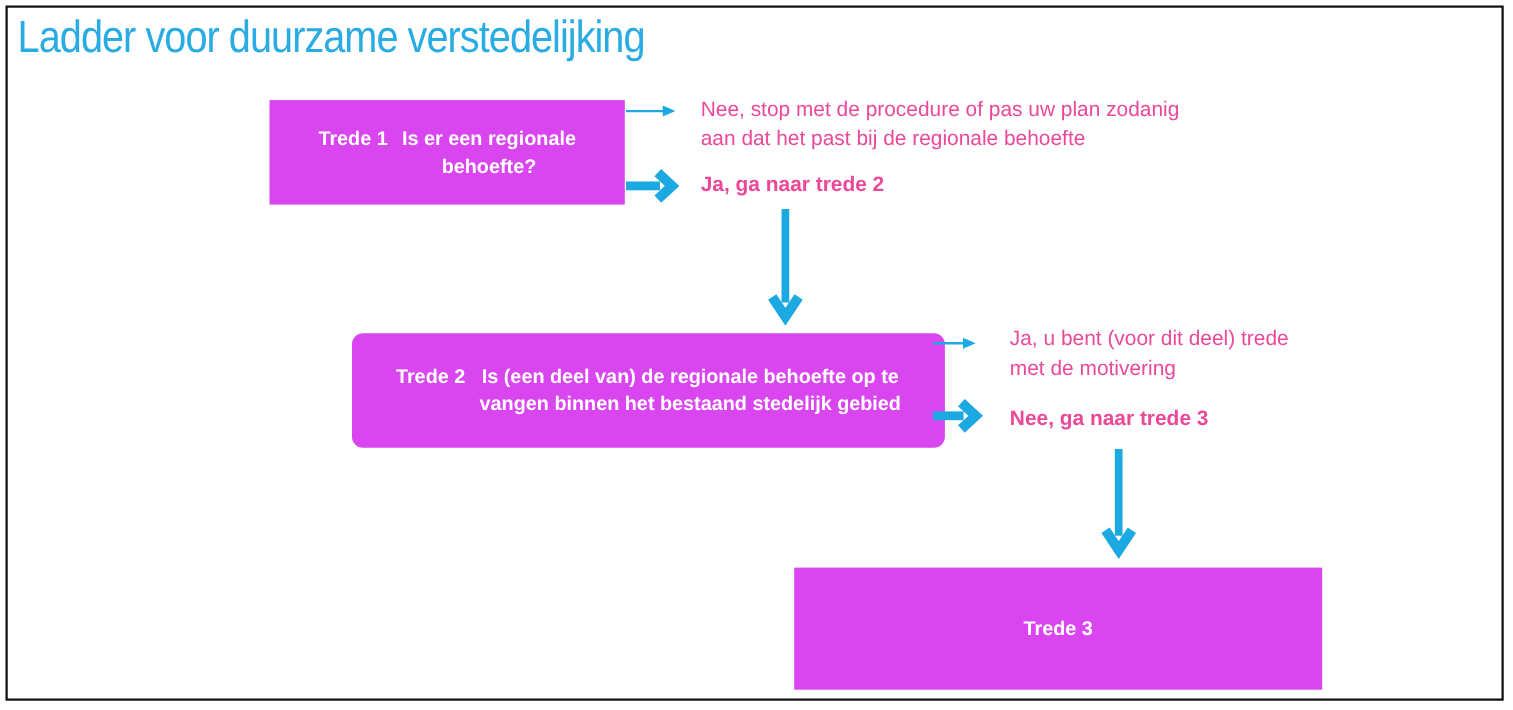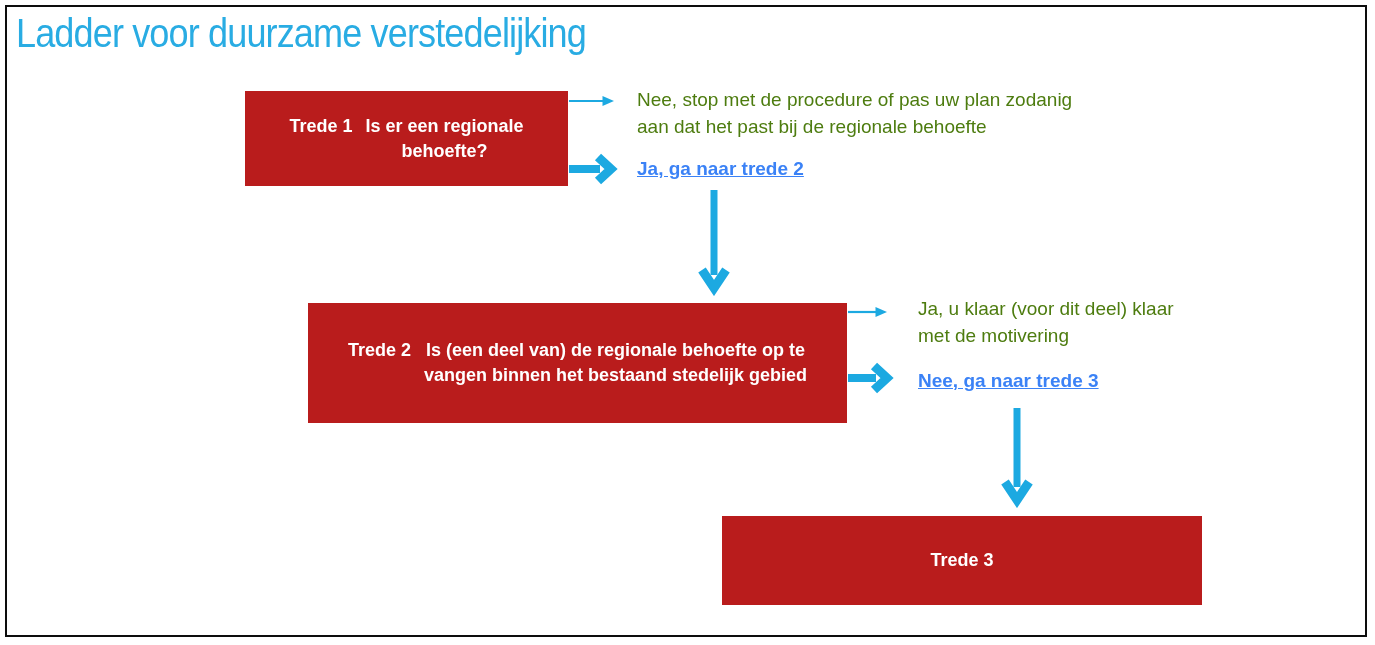--- a/index.html
+++ b/index.html
@@ -29,52 +29,51 @@
     font-weight: 400;
     letter-spacing: -1px;
     color: #29ace3;
     transform: scaleX(0.88);
     transform-origin: 0 50%;
     white-space: nowrap;
   }
 
   .box {
     position: absolute;
-    background: #b91c1c;
+    background: #d946ef;
     color: #ffffff;
     font-weight: 700;
     font-size: 18px;
     line-height: 25px;
     display: flex;
     align-items: center;
     justify-content: center;
     padding: 0 8px;
   }
   .box-inner { display: flex; gap: 13px; align-items: flex-start; }
   .box-label { white-space: nowrap; }
   .box-q { white-space: pre-line; }
 
   .box-trede1 { left: 245px; top: 91px;  width: 323px; height: 95px; }
-  .box-trede2 { left: 308px; top: 303px; width: 539px; height: 120px; }
-  .box-trede3 { left: 722px; top: 516px; width: 480px; height: 89px; }
+  .box-trede2 { left: 320px; top: 303px; width: 539px; height: 104px; border-radius: 10px; }
+  .box-trede3 { left: 722px; top: 516px; width: 480px; height: 111px; }
   .box-trede1 .box-q { text-align: center; }
   .box-trede2 .box-q { text-align: center; }
   .box-trede3 .box-q { text-align: center; }
 
   .flow-text {
     position: absolute;
     font-size: 19px;
     line-height: 27px;
-    color: #4d7c0f;
+    color: #ec4899;
     white-space: pre-line;
   }
   .flow-text.bold {
     font-weight: 700;
-    color: #3b82f6;
-    text-decoration: underline;
+    color: #ec4899;
   }
 
   .stop-text-1 { left: 637px; top: 86px; }
   .next-text-1 { left: 637px; top: 155px; }
   .done-text-2 { left: 918px; top: 295px; }
   .next-text-2 { left: 918px; top: 367px; }
 
   .arrow { position: absolute; }
   .arrow svg { display: block; }
   .thin-1  { left: 569px; top: 93px; }
@@ -135,21 +134,21 @@
 vangen binnen het bestaand stedelijk gebied</span>
     </div>
   </div>
 
   <div class="arrow thin-2">
     <svg width="39" height="16" viewBox="0 0 39 16">
       <line class="stroke" x1="0" y1="8" x2="29" y2="8" stroke-width="2.2"></line>
       <polygon class="fill" points="39,8 27.5,3 27.5,13"></polygon>
     </svg>
   </div>
-  <div class="flow-text done-text-2">Ja, u klaar (voor dit deel) klaar
+  <div class="flow-text done-text-2">Ja, u bent (voor dit deel) trede
 met de motivering</div>
 
   <div class="arrow thick-2">
     <svg width="47" height="34" viewBox="0 0 47 34">
       <rect class="fill" x="0" y="13" width="28" height="8"></rect>
       <path class="stroke" d="M26,5 L39,17 L26,29" stroke-width="9"></path>
     </svg>
   </div>
   <div class="flow-text bold next-text-2">Nee, ga naar trede 3</div>
 

